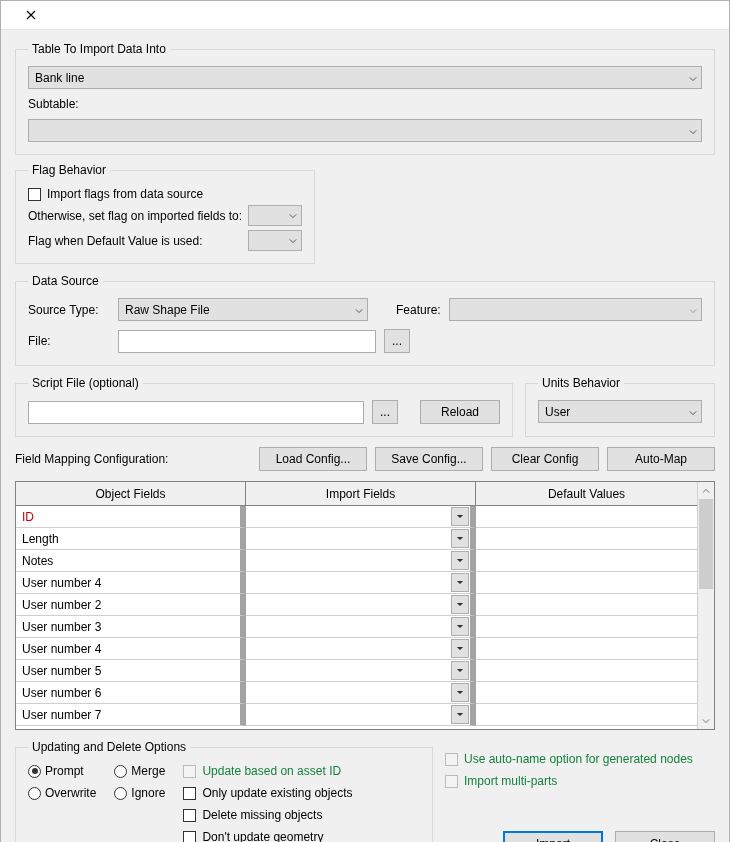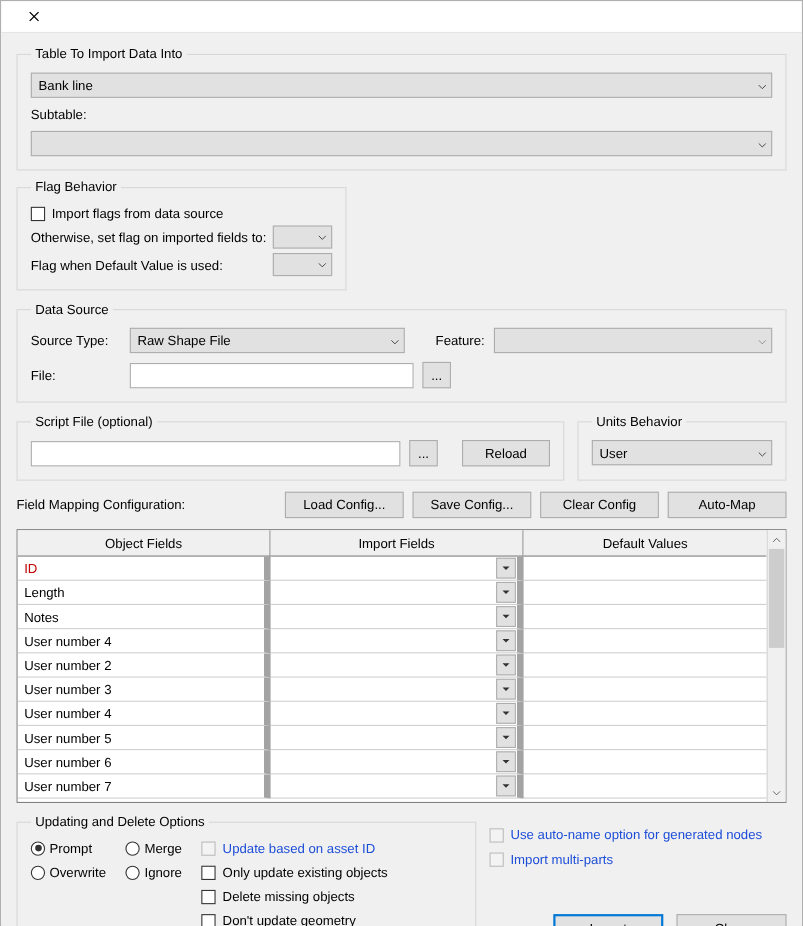--- a/index.html
+++ b/index.html
@@ -30,21 +30,21 @@
   position: absolute; right: 4px; top: 50%; transform: translateY(-50%);
 }
 .arrow svg { width: 8px; height: 6px; }
 
 .btn { height: 24px; border: 1px solid #adadad; background: #e1e1e1; display: inline-flex; align-items: center; justify-content: center; padding: 0 10px; cursor: pointer; }
 .btn.square { width: 26px; padding: 0; }
 .btn.primary { border: 2px solid #0078d7; background: #e1e1e1; }
 
 .checkbox { display: flex; align-items: center; gap: 6px; }
 .checkbox .box { width: 13px; height: 13px; border: 1px solid #333; background: #fff; }
-.checkbox.disabled { color: #1d4ed8; }
+.checkbox.disabled { color: #15803d; }
 .checkbox.disabled .box { border-color: #bbb; background: #f3f3f3; }
 
 .radio { display: flex; align-items: center; gap: 4px; }
 .radio .dot { width: 13px; height: 13px; border: 1px solid #333; border-radius: 50%; background: #fff; display: flex; align-items: center; justify-content: center; }
 .radio.selected .dot::after { content: ""; width: 6px; height: 6px; background: #333; border-radius: 50%; }
 
 .flag-row { display: flex; align-items: center; gap: 6px; margin-top: 4px; }
 .flag-row .label { flex: 1; }
 .small-select { width: 54px; height: 21px; border: 1px solid #adadad; background: #e1e1e1; display: flex; align-items: center; justify-content: flex-end; padding-right: 4px; }
 .ds-row2 { display: flex; align-items: center; gap: 28px; }

